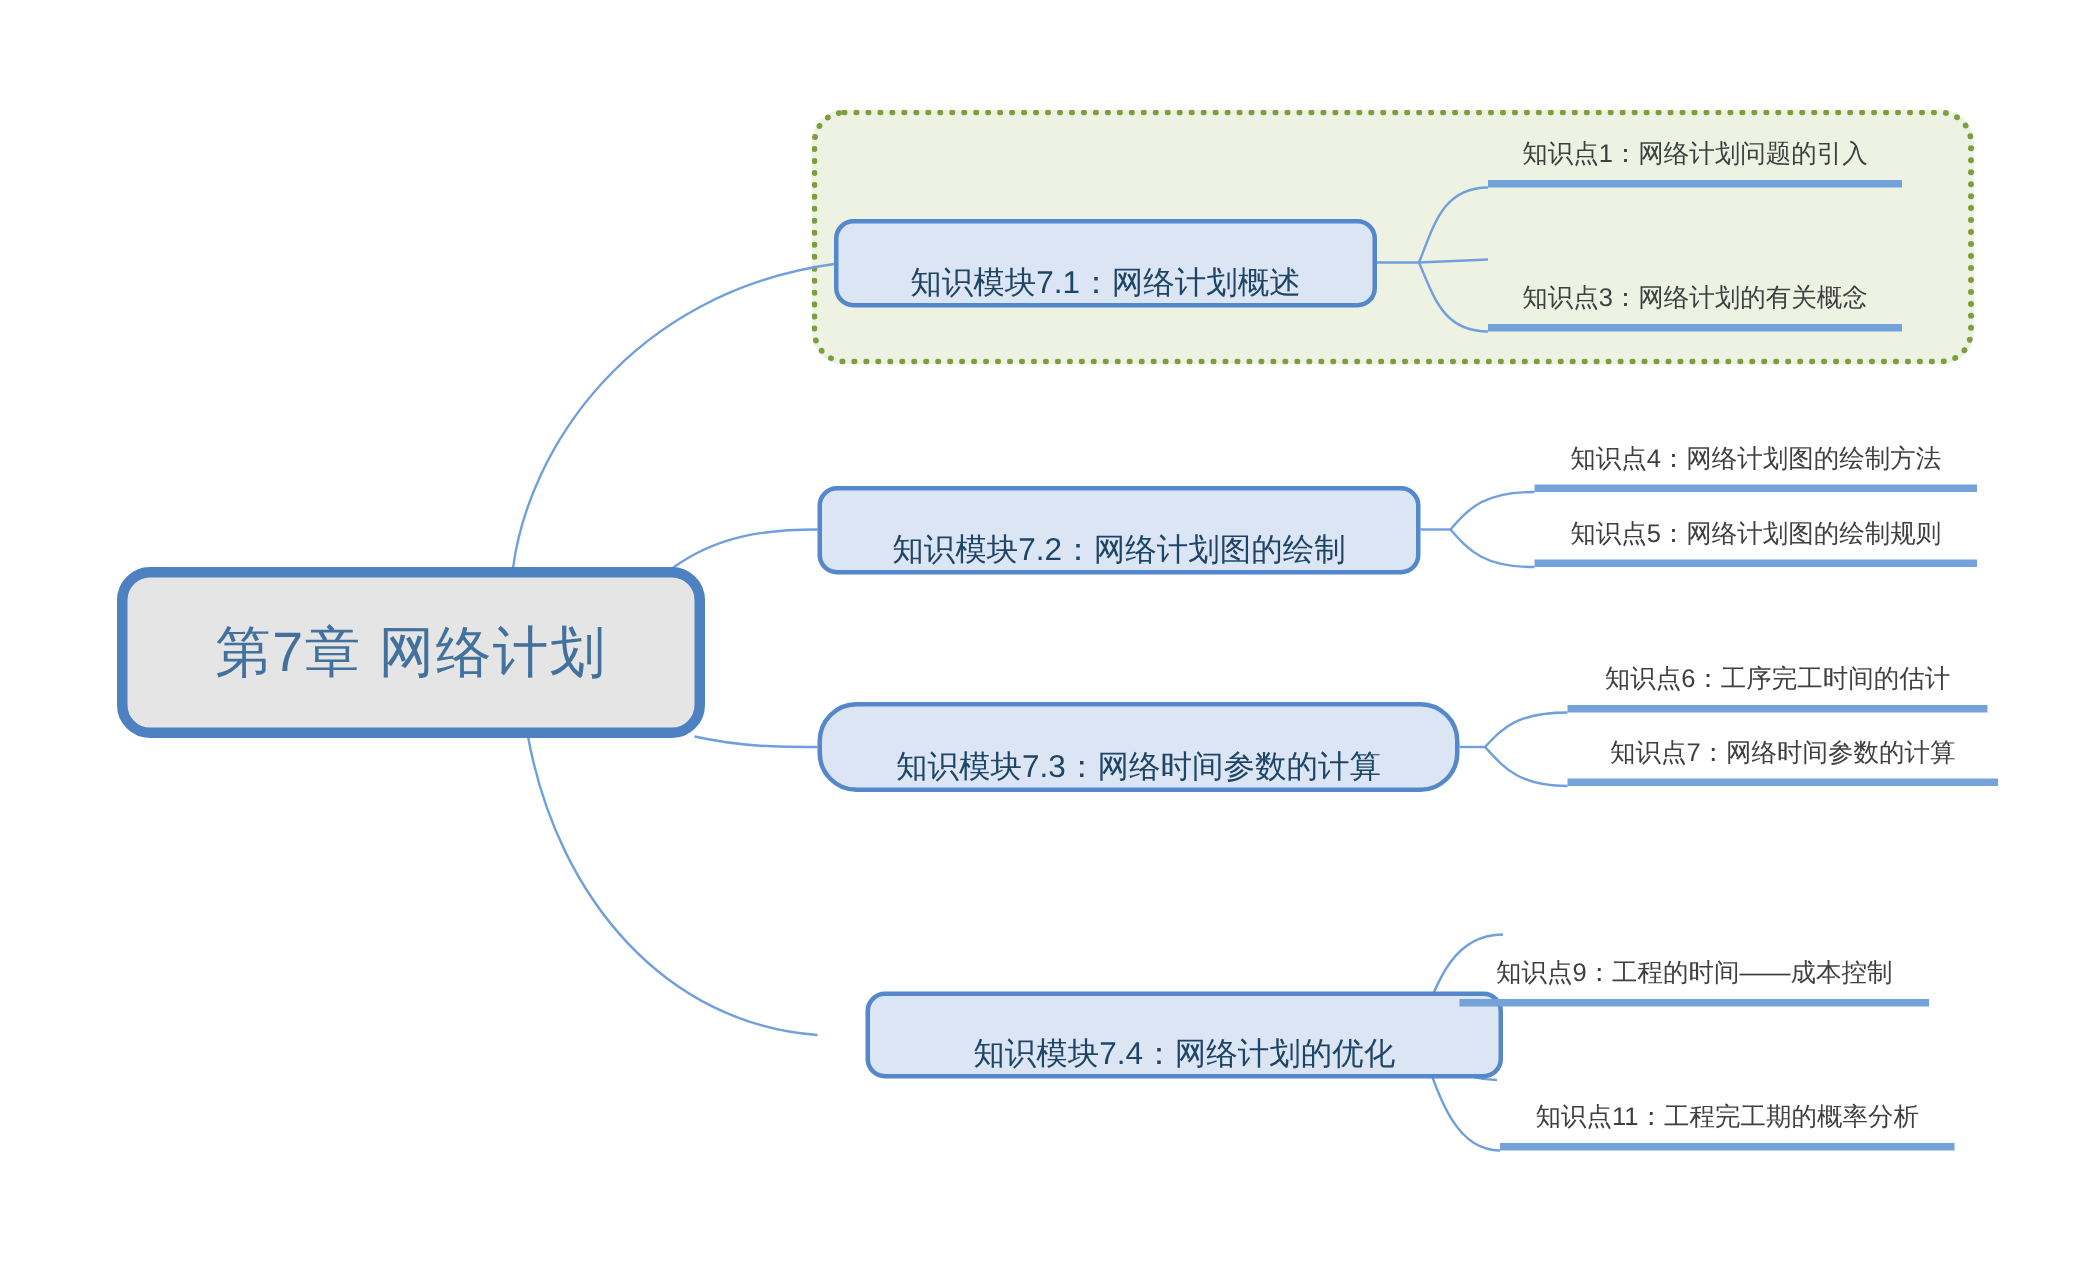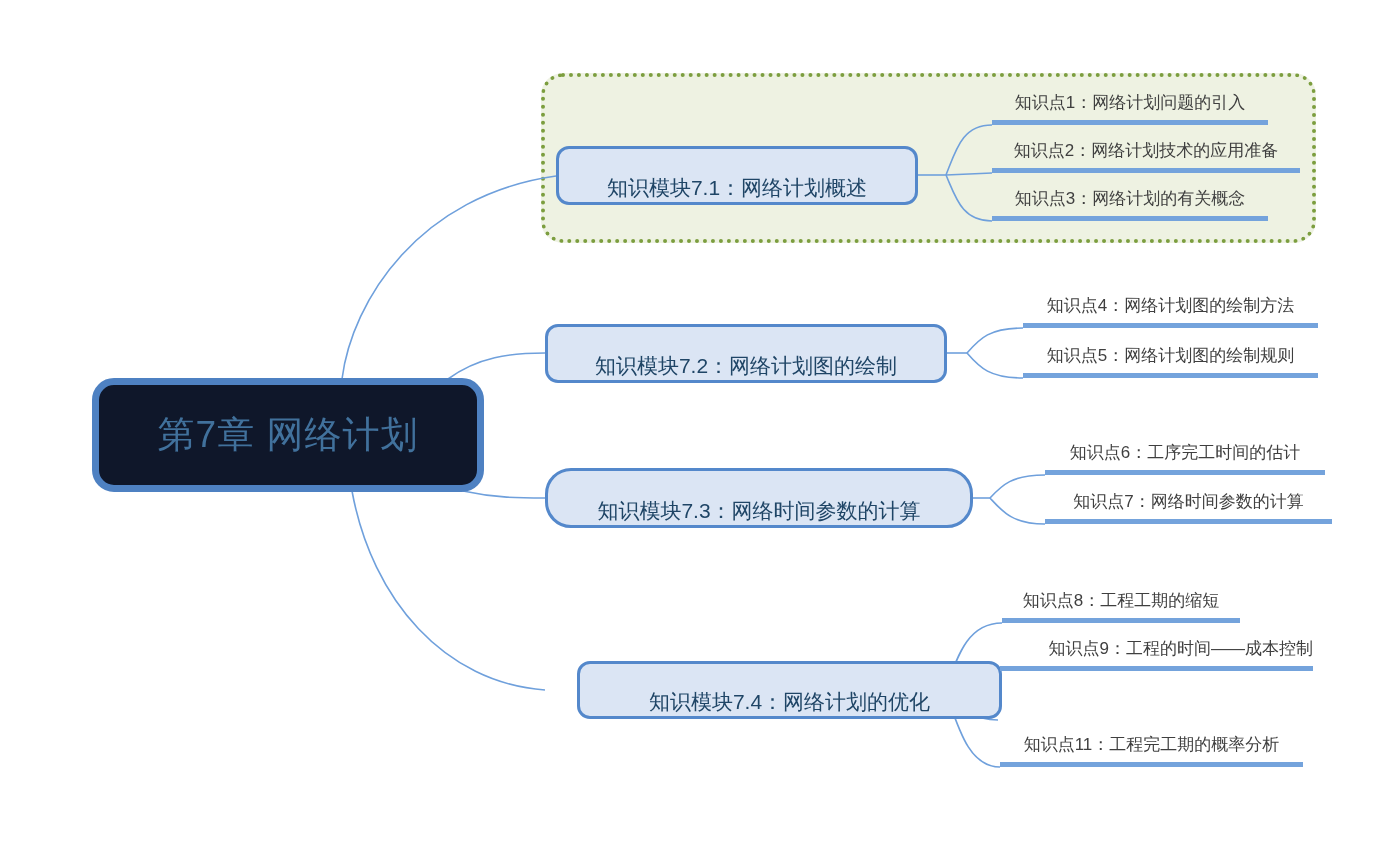--- a/index.html
+++ b/index.html
@@ -30,26 +30,26 @@
   #connectors {
     position: absolute;
     left: 0; top: 0;
     z-index: 2;
     pointer-events: none;
   }
   #connectors path { stroke: #6FA0DC; stroke-width: 1.6; fill: none; }
   
   .root-node {
     position: absolute;
-    left: 92px; top: 378px;
+    left: 78px; top: 378px;
     width: 392px; height: 114px;
     box-sizing: border-box;
     border: 7px solid #4E81C2;
     border-radius: 22px;
-    background: #0f172a;
+    background: #e5e5e5;
     color: #41719C;
     font-size: 37px;
     letter-spacing: 1px;
     display: flex;
     align-items: center;
     justify-content: center;
     z-index: 3;
   }
   
   .module {
@@ -86,21 +86,21 @@
     white-space: nowrap;
   }
   .leaf.c1  { left:  992px; top:  92px; width: 276px; }
   .leaf.c2  { left:  992px; top: 140px; width: 308px; }
   .leaf.c3  { left:  992px; top: 188px; width: 276px; }
   .leaf.c4  { left: 1023px; top: 295px; width: 295px; }
   .leaf.c5  { left: 1023px; top: 345px; width: 295px; }
   .leaf.c6  { left: 1045px; top: 442px; width: 280px; }
   .leaf.c7  { left: 1045px; top: 491px; width: 287px; }
   .leaf.c8  { left: 1002px; top: 590px; width: 238px; }
-  .leaf.c9  { left: 1000px; top: 638px; width: 313px; justify-content: flex-end; }
+  .leaf.c9  { left: 973px; top: 638px; width: 313px; }
   .leaf.c10 { left:  998px; top: 687px; width: 252px; }
   .leaf.c11 { left: 1000px; top: 734px; width: 303px; }
 </style>
 </head>
 <body>
 
 <div id="canvas">
 
   <div class="boundary"></div>
 
@@ -144,41 +144,35 @@
   <div class="module m3">
     <span>知识模块7.3：网络时间参数的计算</span>
   </div>
   <div class="module m4">
     <span>知识模块7.4：网络计划的优化</span>
   </div>
 
   <div class="leaf c1">
     <span>知识点1：网络计划问题的引入</span>
   </div>
-  <div class="leaf c2">
-    <span>知识点2：网络计划技术的应用准备</span>
-  </div>
   <div class="leaf c3">
     <span>知识点3：网络计划的有关概念</span>
   </div>
   <div class="leaf c4">
     <span>知识点4：网络计划图的绘制方法</span>
   </div>
   <div class="leaf c5">
     <span>知识点5：网络计划图的绘制规则</span>
   </div>
   <div class="leaf c6">
     <span>知识点6：工序完工时间的估计</span>
   </div>
   <div class="leaf c7">
     <span>知识点7：网络时间参数的计算</span>
   </div>
-  <div class="leaf c8">
-    <span>知识点8：工程工期的缩短</span>
-  </div>
   <div class="leaf c9">
     <span>知识点9：工程的时间——成本控制</span>
   </div>
   <div class="leaf c11">
     <span>知识点11：工程完工期的概率分析</span>
   </div>
 
 </div>
 
 </body></html>

